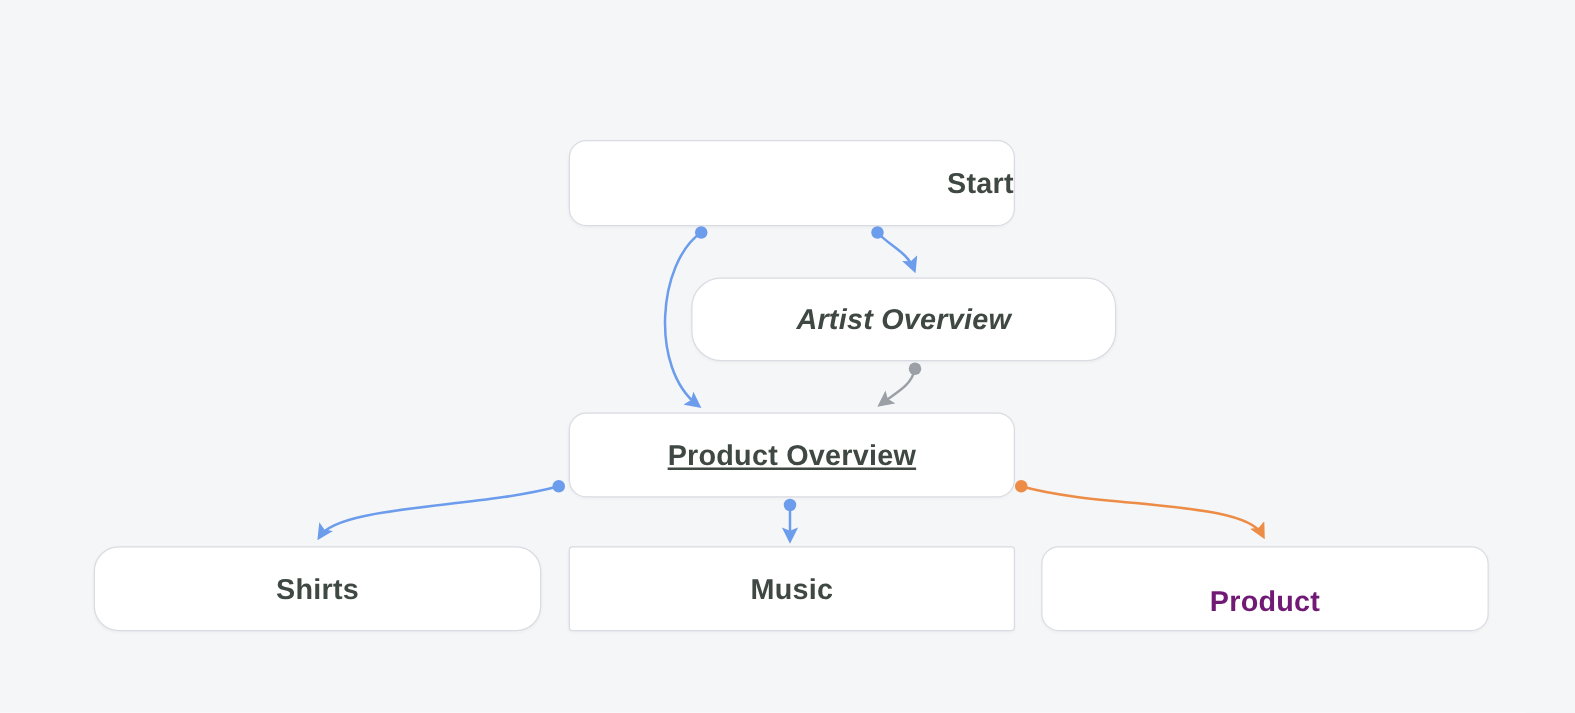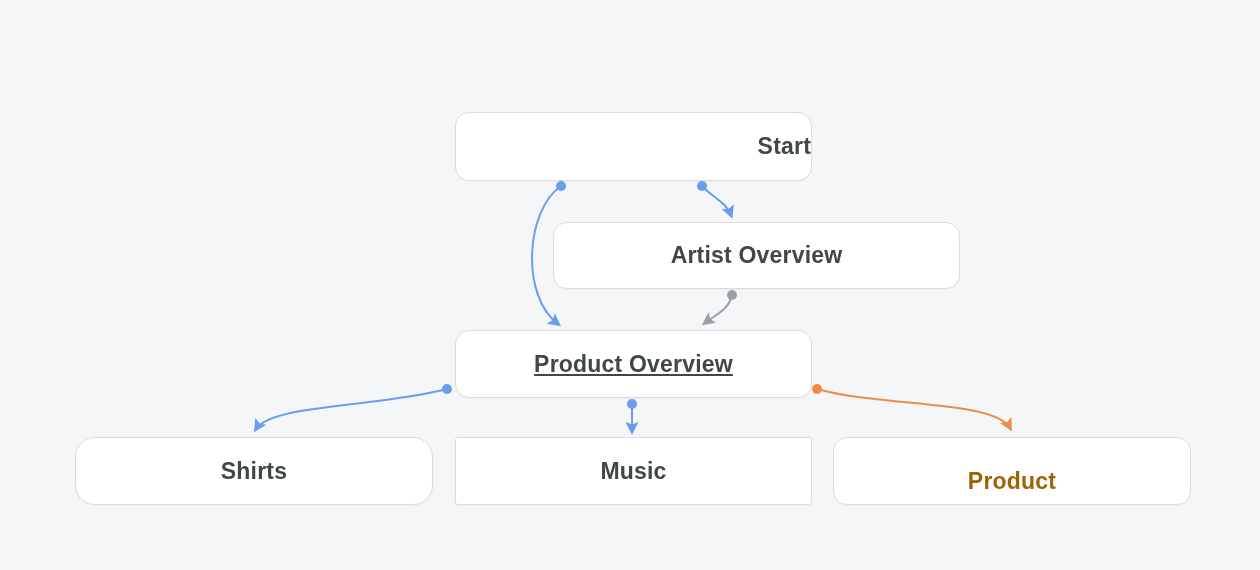--- a/index.html
+++ b/index.html
@@ -48,34 +48,34 @@
   }
 </style>
 </head>
 <body>
 
 <div class="canvas" style="background: rgb(245, 246, 248);">
   <div id="nodes-layer">
       <div class="node" style="left: 455px; top: 112px; width: 357px; height: 69px; background: rgb(255, 255, 255); border-color: rgb(217, 220, 226); border-radius: 14px; justify-content: flex-end;">
         <span class="node-label" style="color: rgb(63, 72, 67);">Start</span>
       </div>
-      <div class="node" style="left: 553px; top: 222px; width: 407px; height: 67px; background: rgb(255, 255, 255); border-color: rgb(217, 220, 226); border-radius: 14px;">
+      <div class="node" style="left: 553px; top: 222px; width: 340px; height: 67px; background: rgb(255, 255, 255); border-color: rgb(217, 220, 226); border-radius: 24px; font-style: italic;">
         <span class="node-label" style="color: rgb(63, 72, 67);">Artist Overview</span>
       </div>
       <div class="node" style="left: 455px; top: 330px; width: 357px; height: 68px; background: rgb(255, 255, 255); border-color: rgb(217, 220, 226); border-radius: 14px;">
         <span class="node-label" style="color: rgb(63, 72, 67); text-decoration: underline;">Product Overview</span>
       </div>
       <div class="node" style="left: 75px; top: 437px; width: 358px; height: 68px; background: rgb(255, 255, 255); border-color: rgb(217, 220, 226); border-radius: 20px;">
         <span class="node-label" style="color: rgb(63, 72, 67);">Shirts</span>
       </div>
       <div class="node" style="left: 455px; top: 437px; width: 357px; height: 68px; background: rgb(255, 255, 255); border-color: rgb(217, 220, 226); border-radius: 3px;">
         <span class="node-label" style="color: rgb(63, 72, 67);">Music</span>
       </div>
       <div class="node" style="left: 833px; top: 437px; width: 358px; height: 68px; background: rgb(255, 255, 255); border-color: rgb(217, 220, 226); border-radius: 14px;">
-        <span class="node-label" style="color: #a16207; margin-top: 20px;">Product</span>
+        <span class="node-label" style="color: #701a75; margin-top: 20px;">Product</span>
       </div>
     </div>
   <svg class="edges" id="edges-layer" width="1260" height="570" viewBox="0 0 1260 570" xmlns="http://www.w3.org/2000/svg">
     <defs id="edge-markers">
         <marker id="arrow-blue" viewBox="0 0 10 10" refX="7" refY="5" markerWidth="6.5" markerHeight="6.5" orient="auto-start-reverse">
           <path d="M 0 0 L 10 5 L 0 10 L 2 5 Z" fill="#6c9cec"></path>
         </marker>
         <marker id="arrow-gray" viewBox="0 0 10 10" refX="7" refY="5" markerWidth="6.5" markerHeight="6.5" orient="auto-start-reverse">
           <path d="M 0 0 L 10 5 L 0 10 L 2 5 Z" fill="#9aa0a6"></path>
         </marker>

